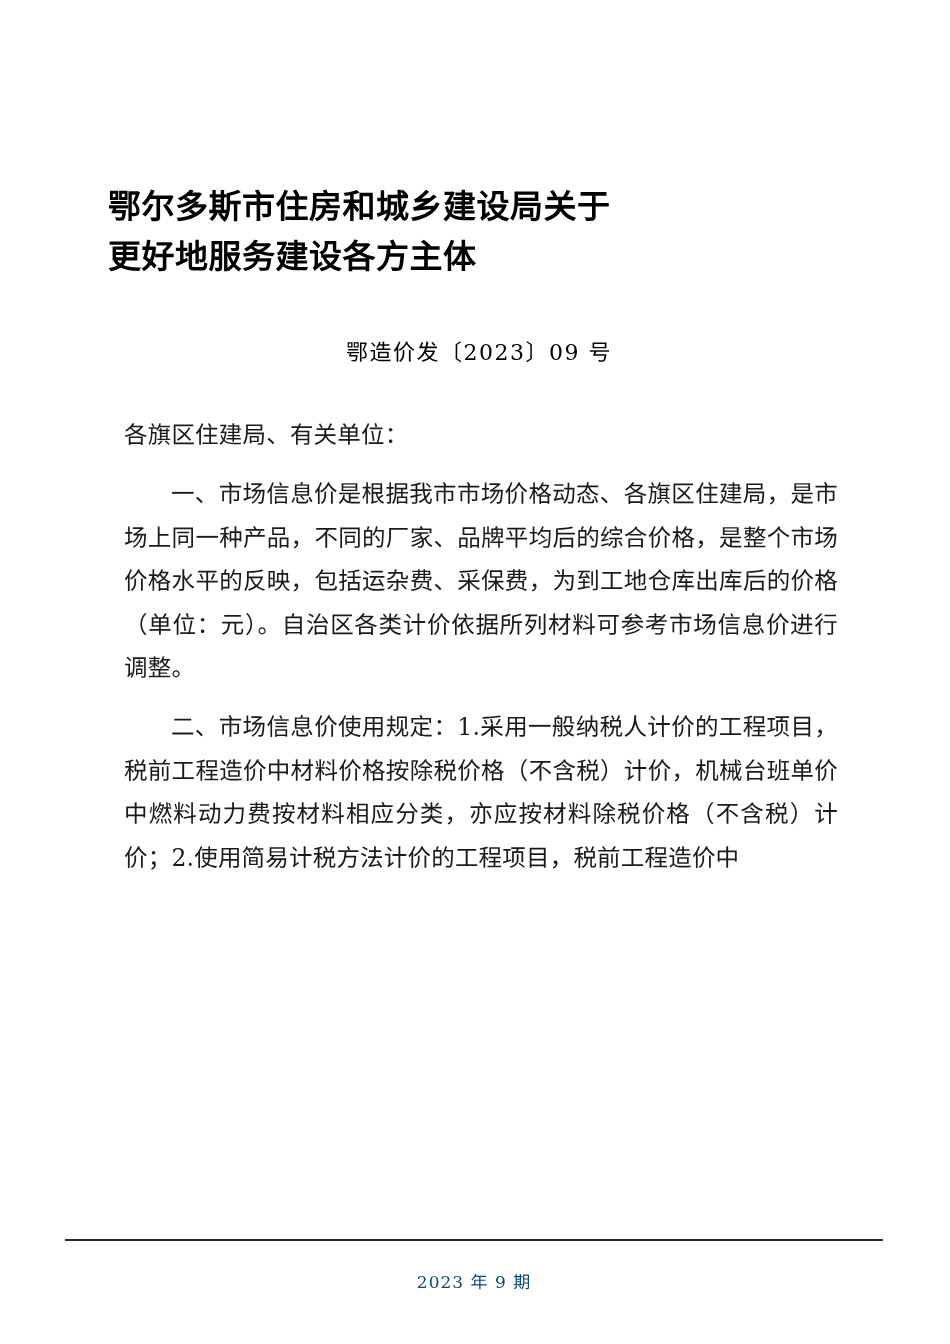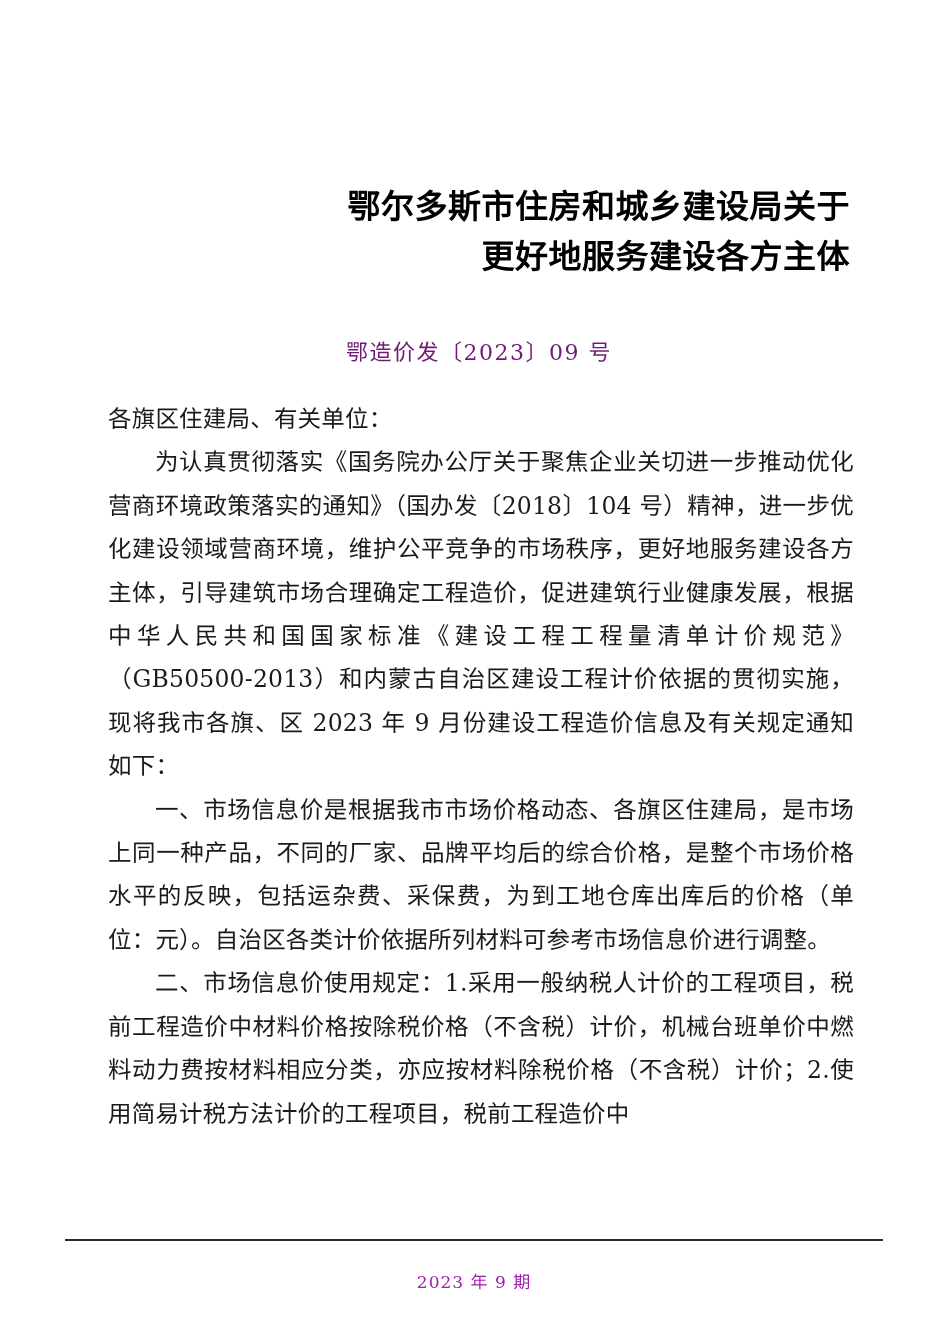--- a/index.html
+++ b/index.html
@@ -23,21 +23,21 @@
     inset: 0;
     background: #ffffff;
   }
 
   
   .doc-title {
     position: absolute;
     left: 108px;
     top: 160px;
     width: 742px;
-    text-align: right;
+    text-align: left;
     font-family: "DejaVu Serif", "Liberation Serif", serif;
     font-weight: 700;
     font-size: 33px;
     line-height: 50px;
     letter-spacing: 0.5px;
     color: #000000;
   }
   .doc-title .tline {
     display: block;
     white-space: nowrap;
@@ -47,32 +47,32 @@
   .doc-number {
     position: absolute;
     left: 108px;
     top: 337px;
     width: 742px;
     text-align: center;
     font-family: "DejaVu Serif", "Liberation Serif", serif;
     font-size: 22px;
     line-height: 32px;
     letter-spacing: 1.5px;
-    color: #701a75;
+    color: #000000;
   }
 
   
   .body-block {
     position: absolute;
     left: 108px;
     top: 398px;
     width: 746px;
   }
   .body-block p {
-    margin: 0;
+    margin: 16px;
     font-family: "DejaVu Serif", "Liberation Serif", serif;
     font-size: 23.5px;
     line-height: 43.4px;
     text-align: justify;
     text-justify: inter-character;
     letter-spacing: 0.2px;
     color: #1a1a1a;
     white-space: pre-wrap;
   }
   .body-block p.indent {
@@ -91,38 +91,37 @@
   .footer-text {
     position: absolute;
     left: 65px;
     top: 1270px;
     width: 818px;
     text-align: center;
     font-family: "DejaVu Serif", "Liberation Serif", serif;
     font-size: 17px;
     line-height: 24px;
     letter-spacing: 1px;
-    color: #a21caf;
+    color: #0c4a6e;
   }
 </style>
 </head>
 <body>
 
 <div class="page">
 
   <h1 class="doc-title">
     <span class="tline">鄂尔多斯市住房和城乡建设局关于</span>
     <span class="tline">更好地服务建设各方主体</span>
   </h1>
 
   <div class="doc-number">鄂造价发〔2023〕09 号</div>
 
   <div class="body-block">
     <p class="salutation">各旗区住建局、有关单位：</p>
-    <p class="indent">为认真贯彻落实《国务院办公厅关于聚焦企业关切进一步推动优化营商环境政策落实的通知》（国办发〔2018〕104 号）精神，进一步优化建设领域营商环境，维护公平竞争的市场秩序，更好地服务建设各方主体，引导建筑市场合理确定工程造价，促进建筑行业健康发展，根据中华人民共和国国家标准《建设工程工程量清单计价规范》（GB50500-2013）和内蒙古自治区建设工程计价依据的贯彻实施，现将我市各旗、区 2023 年 9 月份建设工程造价信息及有关规定通知如下：</p>
     <p class="indent">一、市场信息价是根据我市市场价格动态、各旗区住建局，是市场上同一种产品，不同的厂家、品牌平均后的综合价格，是整个市场价格水平的反映，包括运杂费、采保费，为到工地仓库出库后的价格（单位：元）。自治区各类计价依据所列材料可参考市场信息价进行调整。</p>
     <p class="indent">二、市场信息价使用规定：1.采用一般纳税人计价的工程项目，税前工程造价中材料价格按除税价格（不含税）计价，机械台班单价中燃料动力费按材料相应分类，亦应按材料除税价格（不含税）计价；2.使用简易计税方法计价的工程项目，税前工程造价中</p>
   </div>
 
   <div class="footer-rule"></div>
   <div class="footer-text">2023 年 9 期</div>
 
 </div>
 
 </body></html>

